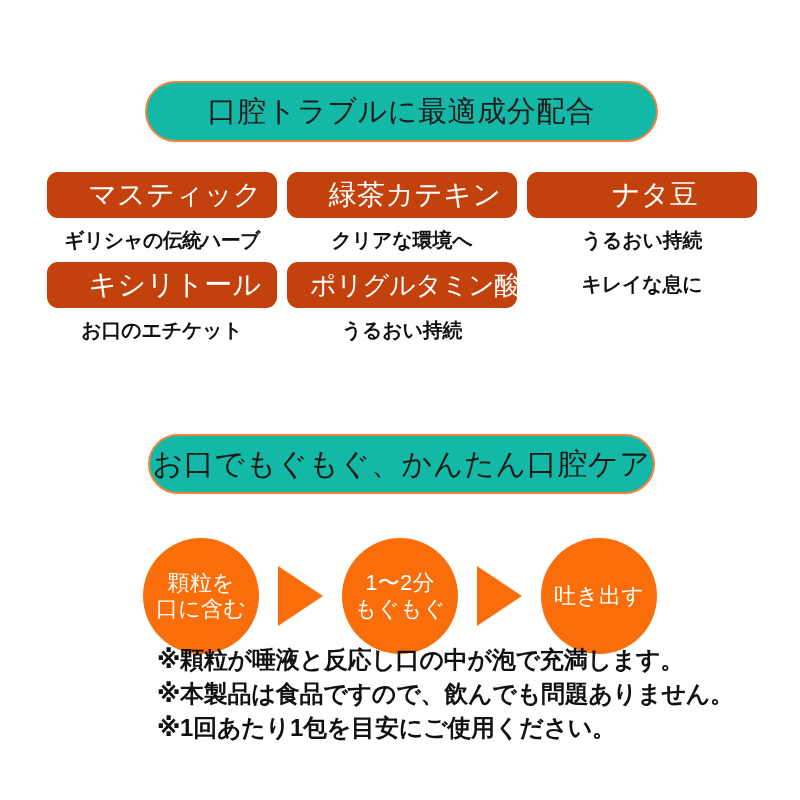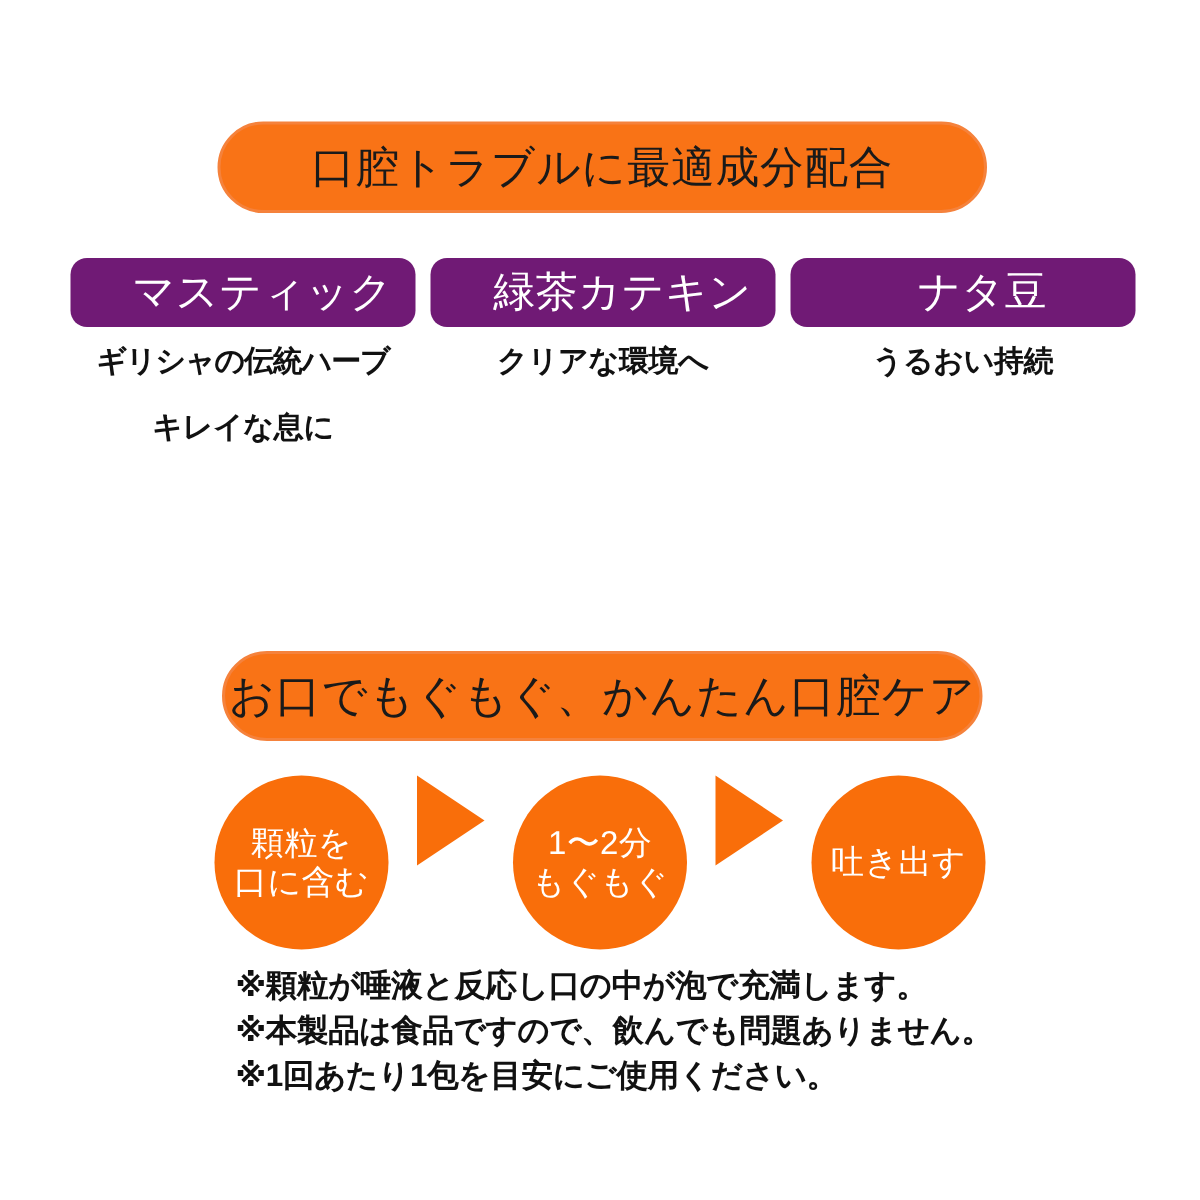--- a/index.html
+++ b/index.html
@@ -21,21 +21,21 @@
     width: 800px;
     height: 800px;
   }
 
   
   .section-heading {
     position: absolute;
     box-sizing: border-box;
     border: 2px solid #f5823c;
     border-radius: 34px;
-    background: #f97316;
+    background: #14b8a6;
     display: flex;
     align-items: center;
     justify-content: center;
     color: #1a1a1a;
     letter-spacing: 0.02em;
     white-space: nowrap;
   }
   #heading-ingredients {
     left: 145px;
     top: 81px;
@@ -65,21 +65,21 @@
   .ingredient-cell {
     width: 230px;
     display: flex;
     flex-direction: column;
     align-items: center;
   }
   .ingredient-pill {
     box-sizing: border-box;
     width: 230px;
     height: 46px;
-    background: #701a75;
+    background: #c2410c;
     border-radius: 11px;
     display: flex;
     align-items: center;
     justify-content: center;
     color: #ffffff;
     font-size: 28px;
     letter-spacing: 0.01em;
     white-space: nowrap;
     padding-left: 26px;
   }
@@ -97,24 +97,25 @@
     letter-spacing: -0.01em;
   }
   .ingredient-caption.squeeze {
     letter-spacing: -0.04em;
   }
 
   
   .steps {
     position: absolute;
     left: 143px;
-    top: 517px;
+    top: 538px;
     width: 514px;
     height: 116px;
     display: flex;
+    align-items: center;
     justify-content: space-between;
   }
   .step-circle {
     width: 116px;
     height: 116px;
     border-radius: 50%;
     background: #f96e0a;
     color: #ffffff;
     display: flex;
     flex-direction: column;
@@ -138,21 +139,21 @@
     border-left: 45px solid #f96e0a;
     flex: 0 0 auto;
   }
 
   
   .notes {
     position: absolute;
     left: 157px;
     top: 643px;
     width: 560px;
-    font-size: 21px;
+    font-size: 24px;
     font-weight: bold;
     color: #111111;
     line-height: 1.42;
     letter-spacing: -0.01em;
   }
   .notes .note-line {
     display: block;
     white-space: nowrap;
   }
 </style>
@@ -181,21 +182,33 @@
       <div class="ingredient-caption">クリアな環境へ</div>
     </div>
 
     <div class="ingredient-cell">
       <div class="ingredient-pill">
         <span>ナタ豆</span>
       </div>
       <div class="ingredient-caption">うるおい持続</div>
     </div>
 
-
+    <div class="ingredient-cell">
+      <div class="ingredient-pill">
+        <span>キシリトール</span>
+      </div>
+      <div class="ingredient-caption">お口のエチケット</div>
+    </div>
+
+    <div class="ingredient-cell">
+      <div class="ingredient-pill tight">
+        <span>ポリグルタミン酸</span>
+      </div>
+      <div class="ingredient-caption">うるおい持続</div>
+    </div>
 
     <div class="ingredient-cell">
       <div class="ingredient-caption">キレイな息に</div>
     </div>
 
   </div>
 
   <div class="section-heading" id="heading-howto">
     <span>お口でもぐもぐ、かんたん口腔ケア</span>
   </div>

